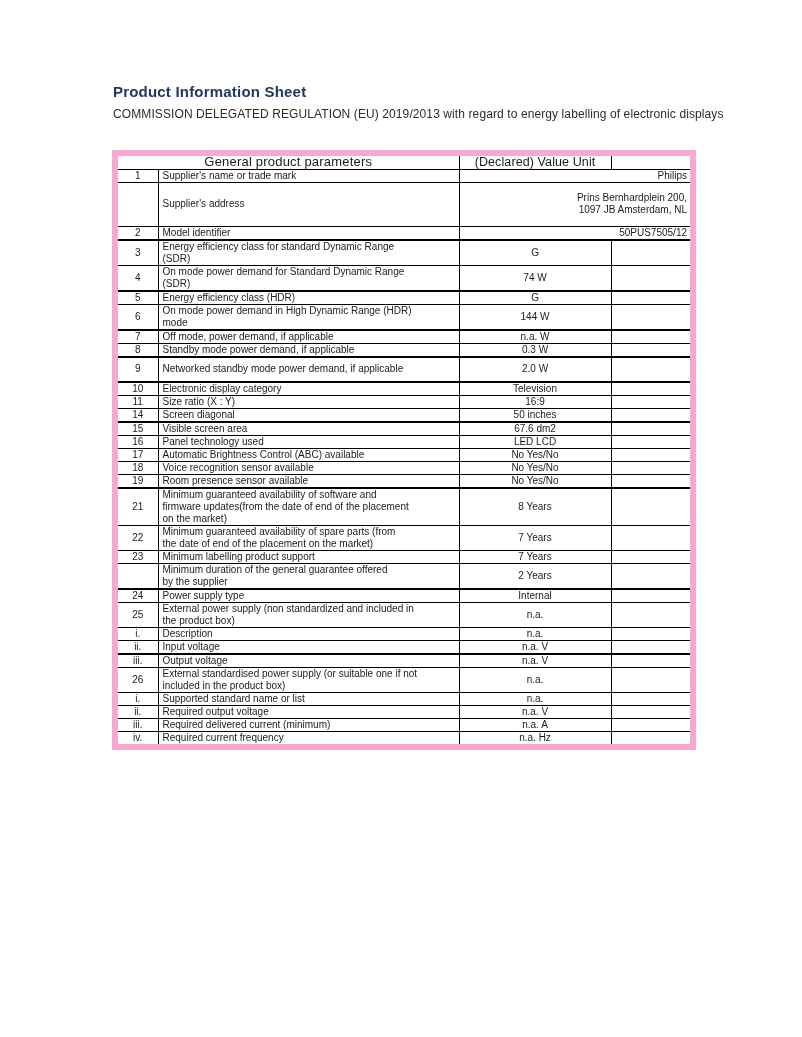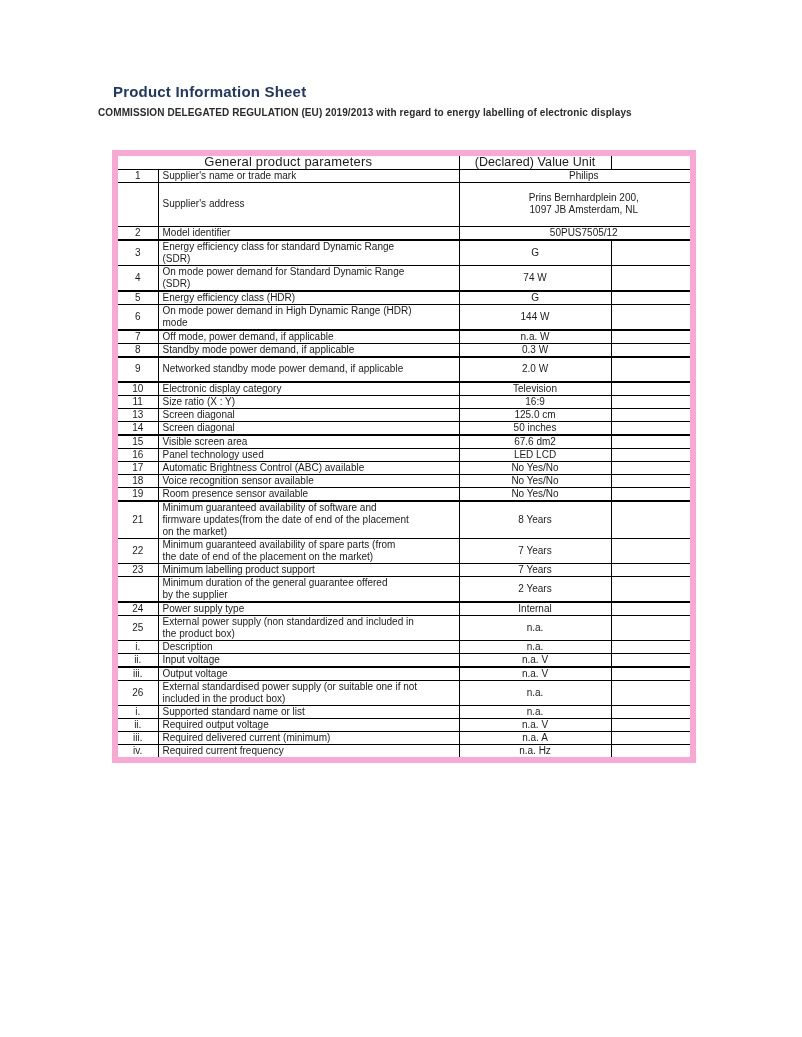--- a/index.html
+++ b/index.html
@@ -17,26 +17,25 @@
     position: absolute;
     left: 113px;
     top: 83px;
     font-size: 15px;
     font-weight: bold;
     color: #1f3864;
     letter-spacing: 0.2px;
   }
   .subtitle {
     position: absolute;
-    left: 98px;
+    left: 113px;
     top: 107px;
-    font-size: 10px;
+    font-size: 12px;
     color: #2b2b2b;
     letter-spacing: 0.1px;
-    font-weight: bold;
   }
   .table-wrap {
     position: absolute;
     left: 112px;
     top: 150px;
   }
   table.product-table {
     border-collapse: collapse;
     table-layout: fixed;
     width: 578px;
@@ -53,21 +52,21 @@
   }
   .col-num  { width: 43px; }
   .col-lab  { width: 301px; }
   .col-val  { width: 152px; }
   .col-unit { width: 82px; }
   th.h-params { font-size: 13px; height: 16px; text-align: center; letter-spacing: 0.2px; }
   th.h-value  { font-size: 12.5px; text-align: center; letter-spacing: 0.1px; }
   td.num   { text-align: center; height: 13px; }
   td.label { text-align: left; white-space: pre-line; padding-left: 4px; margin-left: 12px; }
   td.value { text-align: center; white-space: pre-line; }
-  td.value.left { text-align: center; padding-left: 21px; }
+  td.value.left { text-align: right; padding-left: 21px; }
   tr.thick td { border-bottom-width: 2px; }
   tr.tall td  { height: 25px; }
   tr.xtall td { height: 44px; }
 </style>
 </head>
 <body>
 
 <div class="page">
 
   <div class="title">Product Information Sheet</div>
@@ -159,26 +158,20 @@
     <td class="label">Electronic display category</td>
     <td class="value">Television</td>
     <td class="unit"></td>
   </tr>
           <tr>
     <td class="num">11</td>
     <td class="label">Size ratio (X : Y)</td>
     <td class="value">16:9</td>
     <td class="unit"></td>
   </tr>
-          <tr>
-    <td class="num">13</td>
-    <td class="label">Screen diagonal</td>
-    <td class="value">125.0 cm</td>
-    <td class="unit"></td>
-  </tr>
           <tr class="thick">
     <td class="num">14</td>
     <td class="label">Screen diagonal</td>
     <td class="value">50 inches</td>
     <td class="unit"></td>
   </tr>
           <tr>
     <td class="num">15</td>
     <td class="label">Visible screen area</td>
     <td class="value">67.6 dm2</td>

